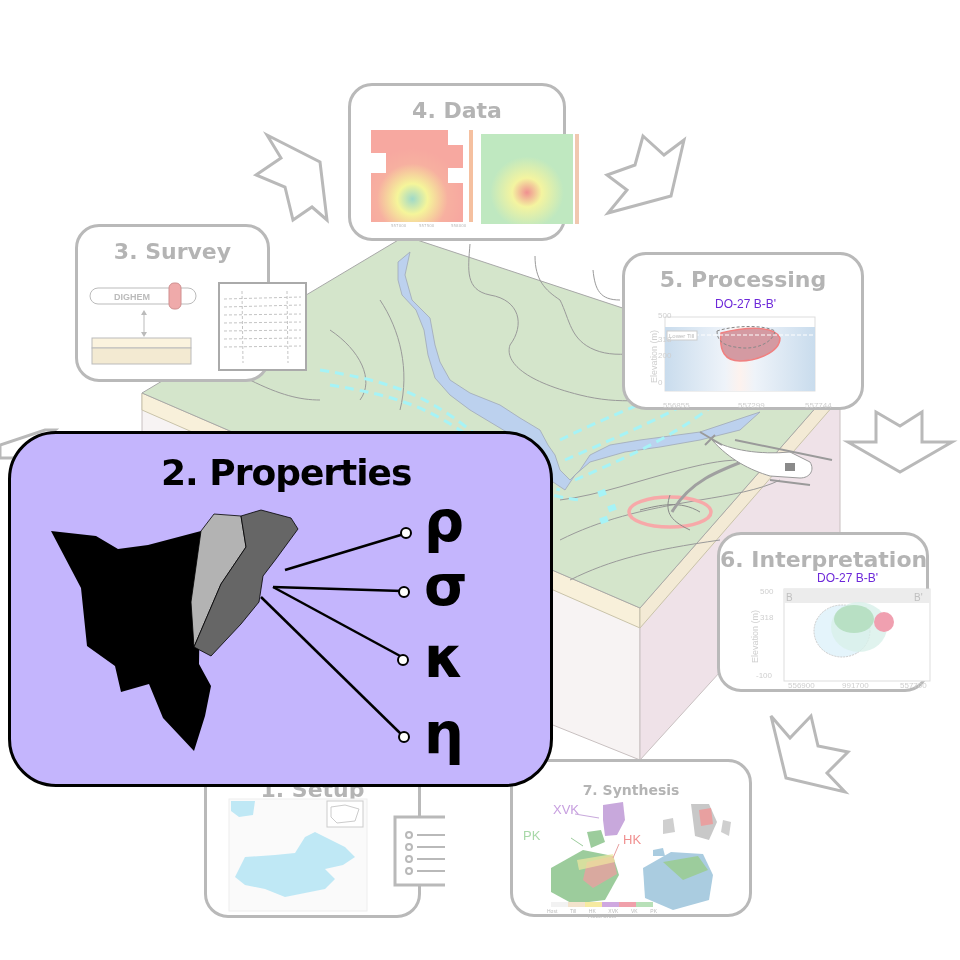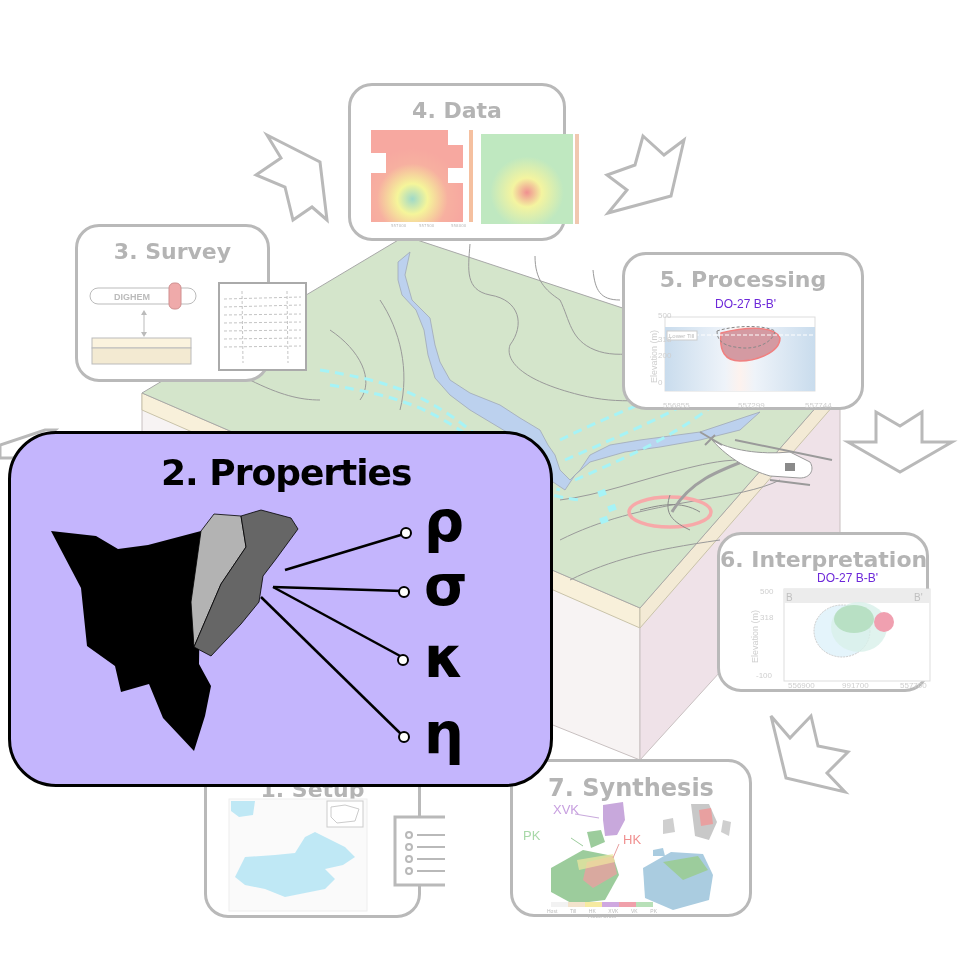--- a/index.html
+++ b/index.html
@@ -185,21 +185,21 @@
     <div class="tick" style="left:40px;top:52px;">500</div>
     <div class="tick" style="left:40px;top:78px;">318</div>
     <div class="tick" style="left:36px;top:136px;">-100</div>
     <div class="ylabel" style="left:30px;top:128px;">Elevation (m)</div>
     <div class="tick" style="left:68px;top:146px;">556900</div>
     <div class="tick" style="left:122px;top:146px;">991700</div>
     <div class="tick" style="left:180px;top:146px;">557700</div>
   </div>
 
   <div class="panel" style="left:510px;top:759px;width:242px;height:158px;">
-    <div class="panel-title" style="top:12px;font-size:24px;">7. Synthesis</div>
+    <div class="panel-title" style="top:20px;font-size:14px;">7. Synthesis</div>
     <svg style="position:absolute;left:0;top:38px" width="236" height="115" viewBox="0 0 236 115">
       <path d="M90,5 L110,2 L112,20 L104,35 L92,36 L90,20 Z" fill="#c8a8dc"></path>
       <path d="M74,32 L88,30 L92,42 L78,48 Z" fill="#9ccc9c"></path>
       <path d="M38,68 L70,50 L100,56 L106,75 L92,100 L60,104 L38,92 Z" fill="#9ccc9c"></path>
       <path d="M74,62 L100,56 L104,74 L80,88 L70,80 Z" fill="#e8a0a0" opacity="0.8"></path>
       <path d="M64,60 L100,54 L102,62 L66,70 Z" fill="#f0e7a0" opacity="0.7"></path>
       <path d="M130,68 L158,52 L190,54 L200,75 L196,100 L160,110 L132,98 Z" fill="#aacce0"></path>
       <path d="M150,62 L185,56 L195,70 L170,80 Z" fill="#9ccc9c"></path>
       <path d="M178,4 L196,4 L204,22 L196,40 L182,36 Z" fill="#c8c8c8"></path>
       <path d="M186,10 L198,8 L200,24 L188,26 Z" fill="#e8a0a0"></path>

